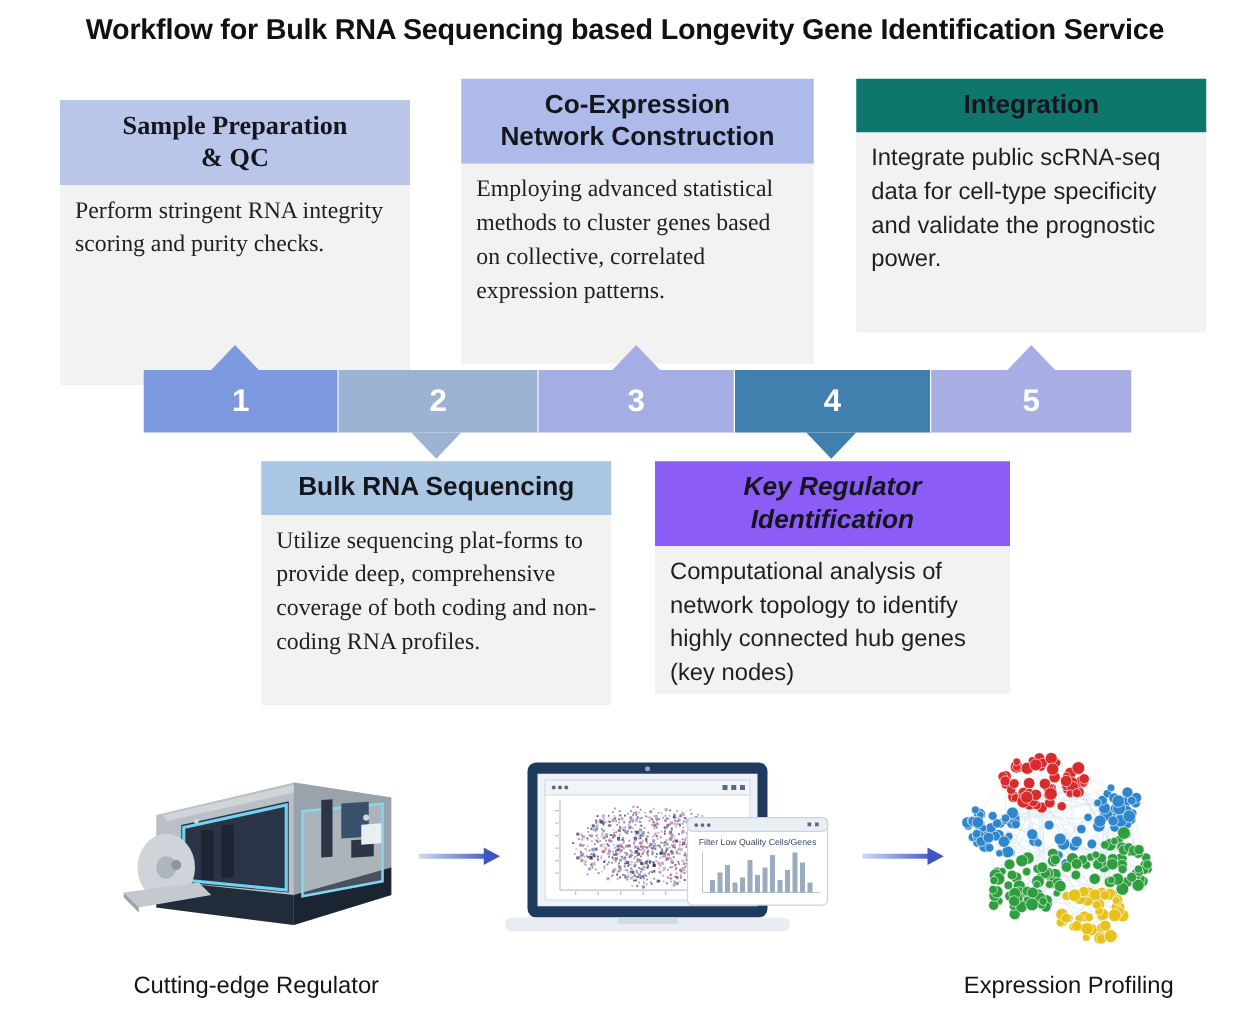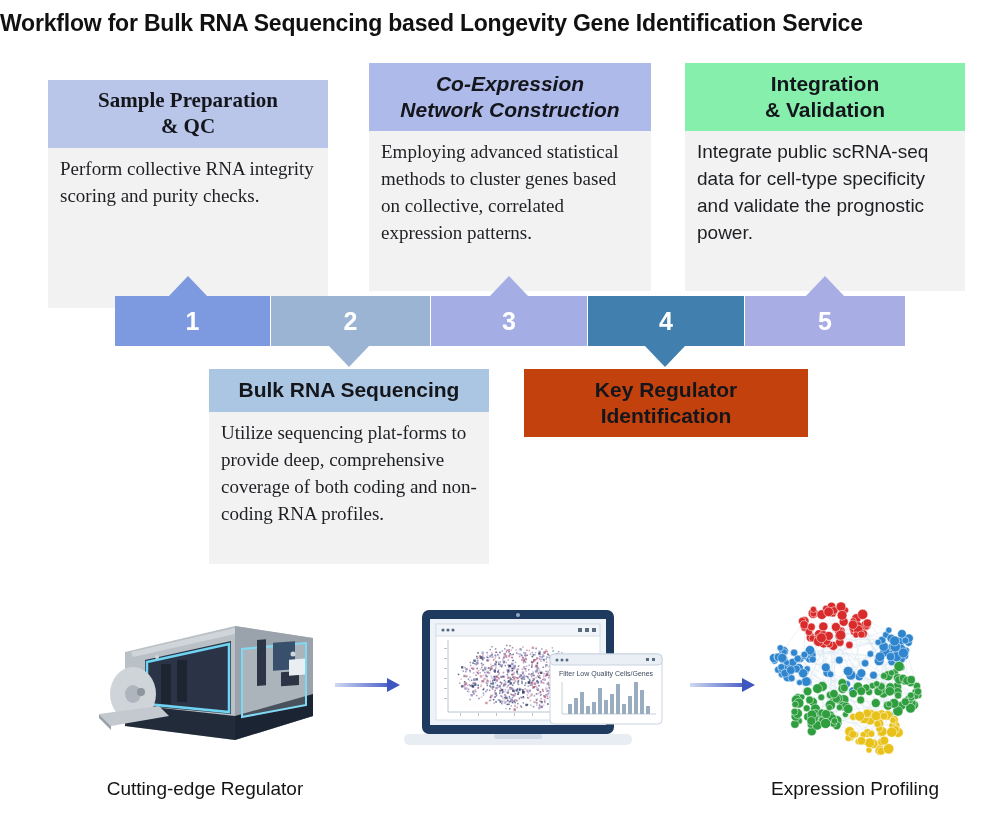--- a/index.html
+++ b/index.html
@@ -7,21 +7,21 @@
     width: 1000px; height: 814px;
     background: #ffffff;
     font-family: "Liberation Sans", sans-serif;
     overflow: hidden;
   }
   #stage { position: relative; width: 1000px; height: 814px; }
 
   
   .title {
     position: absolute; left: 0; top: 10px; width: 1000px;
-    text-align: left;
+    text-align: center;
     font-size: 23px; font-weight: bold; color: #111111;
     letter-spacing: -0.2px;
   }
 
   
   .card { position: absolute; }
   .card-head {
     text-align: center;
     font-weight: bold;
     font-size: 21px;
@@ -86,37 +86,36 @@
 
 <div id="stage">
 
   <div class="title">Workflow for Bulk RNA Sequencing based Longevity Gene Identification Service</div>
 
   <div class="card" style="left:48px; top:80px; width:280px;font-family:Liberation Serif, serif;">
     <div class="card-head" style="background:#b9c6ea;">
       <div>Sample Preparation</div>
       <div>&amp; QC</div>
     </div>
-    <div class="card-body" style="height:160px;">Perform collective RNA integrity scoring and purity checks.</div>
+    <div class="card-body" style="height:160px;">Perform stringent RNA integrity scoring and purity checks.</div>
   </div>
   <div class="ptr ptr-up" style="left:168px; top:276px; border-bottom:21px solid #7d99df;"></div>
 
   <div class="card" style="left:369px; top:63px; width:282px;">
-    <div class="card-head" style="background:#aebaea;font-style:italic;">
+    <div class="card-head" style="background:#aebaea;">
       <div>Co-Expression</div>
       <div>Network Construction</div>
     </div>
     <div class="card-body" style="height:160px;font-family:Liberation Serif, serif;">Employing advanced statistical methods to cluster genes based on collective, correlated expression patterns.</div>
   </div>
   <div class="ptr ptr-up" style="left:489px; top:276px; border-bottom:21px solid #a4aee4;"></div>
 
   <div class="card" style="left:685px; top:63px; width:280px;">
-    <div class="card-head" style="background:#86efac;">
+    <div class="card-head" style="background:#0f766e;">
       <div>Integration</div>
-      <div>&amp; Validation</div>
     </div>
     <div class="card-body" style="height:160px;">Integrate public scRNA-seq data for cell-type specificity and validate the prognostic power.</div>
   </div>
   <div class="ptr ptr-up" style="left:805px; top:276px; border-bottom:21px solid #a8aee4;"></div>
 
   <div id="bar">
     <div class="seg" style="width:156px; background:#7d99df;">
       <span>1</span>
     </div>
     <div class="seg" style="width:160px; background:#9cb4d4;">
@@ -137,24 +136,25 @@
   <div class="ptr ptr-down" style="left:645px; top:346px; border-top:21px solid #4180ae;"></div>
 
   <div class="card" style="left:209px; top:369px; width:280px;">
     <div class="card-head" style="background:#abc6e3;">
       <div>Bulk RNA Sequencing</div>
     </div>
     <div class="card-body" style="height:152px;font-family:Liberation Serif, serif;">Utilize sequencing plat-forms to provide deep, comprehensive coverage of both coding and non-coding RNA profiles.</div>
   </div>
 
   <div class="card" style="left:524px; top:369px; width:284px;">
-    <div class="card-head" style="background:#c2410c;">
+    <div class="card-head" style="background:#8b5cf6;font-style:italic;">
       <div>Key Regulator</div>
       <div>Identification</div>
     </div>
+    <div class="card-body" style="height:118px;">Computational analysis of network topology to identify highly connected hub genes (key nodes)</div>
   </div>
 
   <div class="ill" style="left:85px; top:608px; width:240px; height:150px;">
     <svg width="240" height="150" viewBox="0 0 240 150">
 
       <path d="M40 44 L150 18 L228 30 L228 108 L150 132 L40 118 Z" fill="#b9c0c6"></path>
       <path d="M150 18 L228 30 L228 108 L150 132 Z" fill="#9aa3ab"></path>
 
       <path d="M40 96 L150 108 L150 132 L40 118 Z" fill="#222b3a"></path>
       <path d="M150 108 L228 86 L228 108 L150 132 Z" fill="#1b2433"></path>

